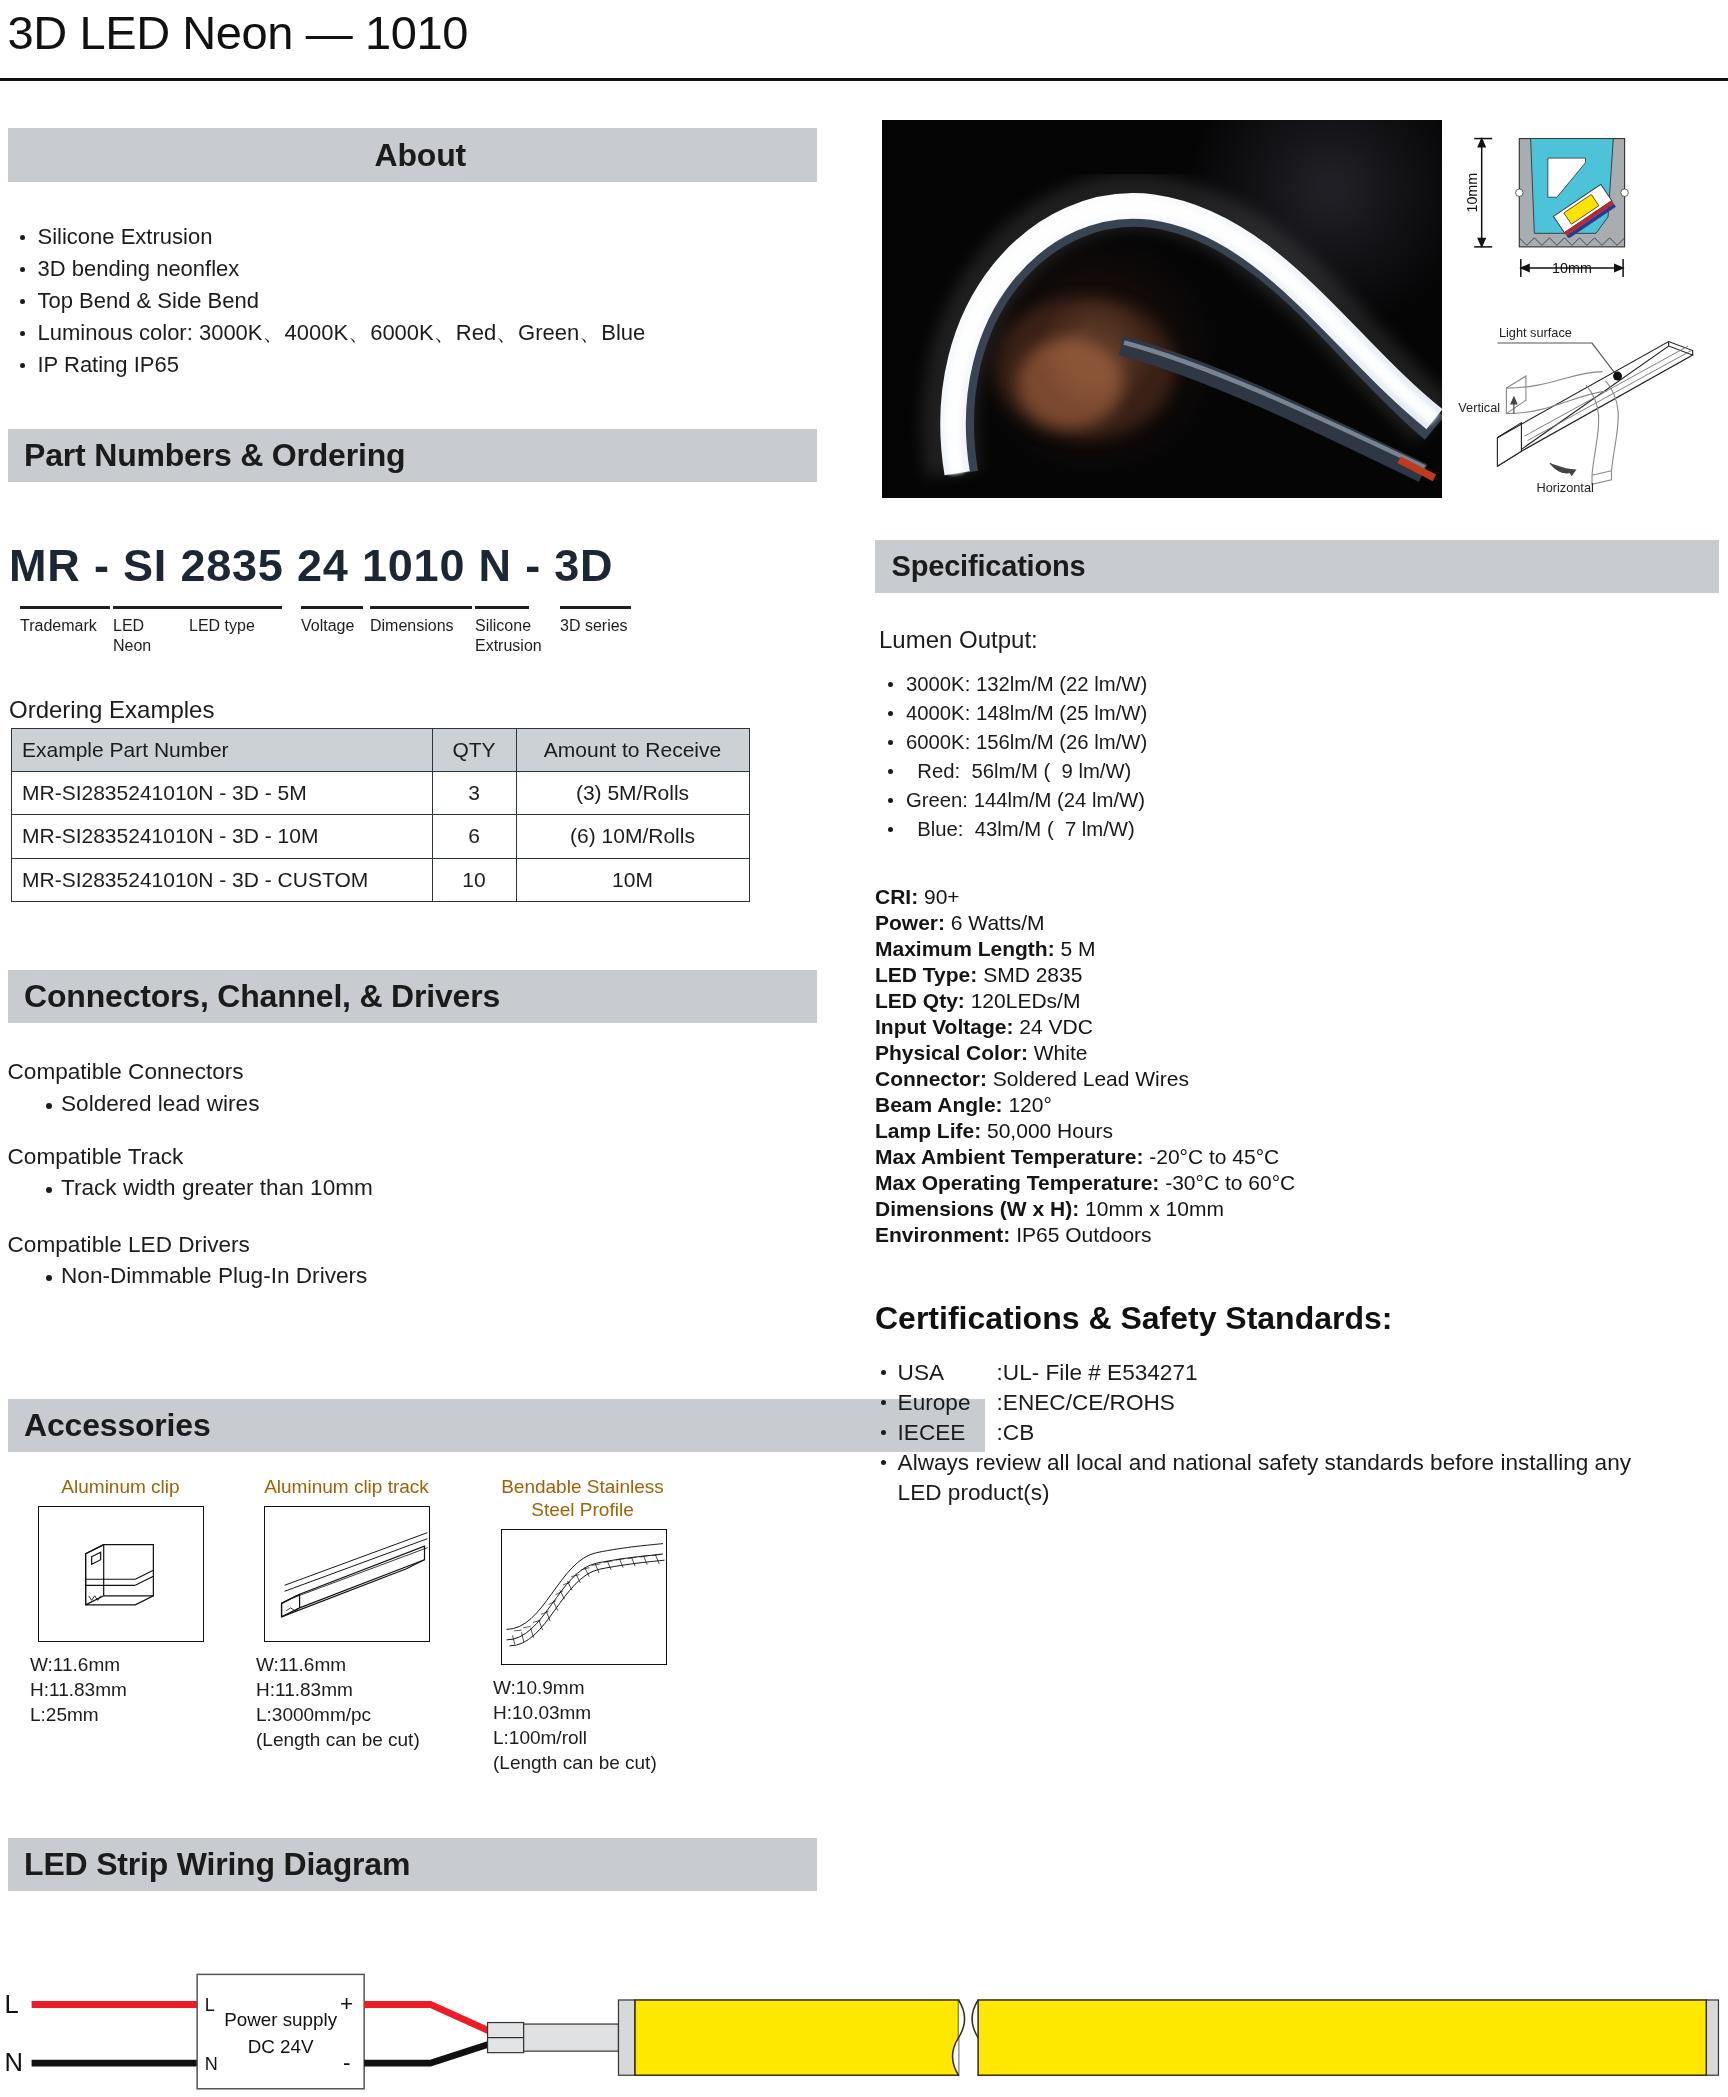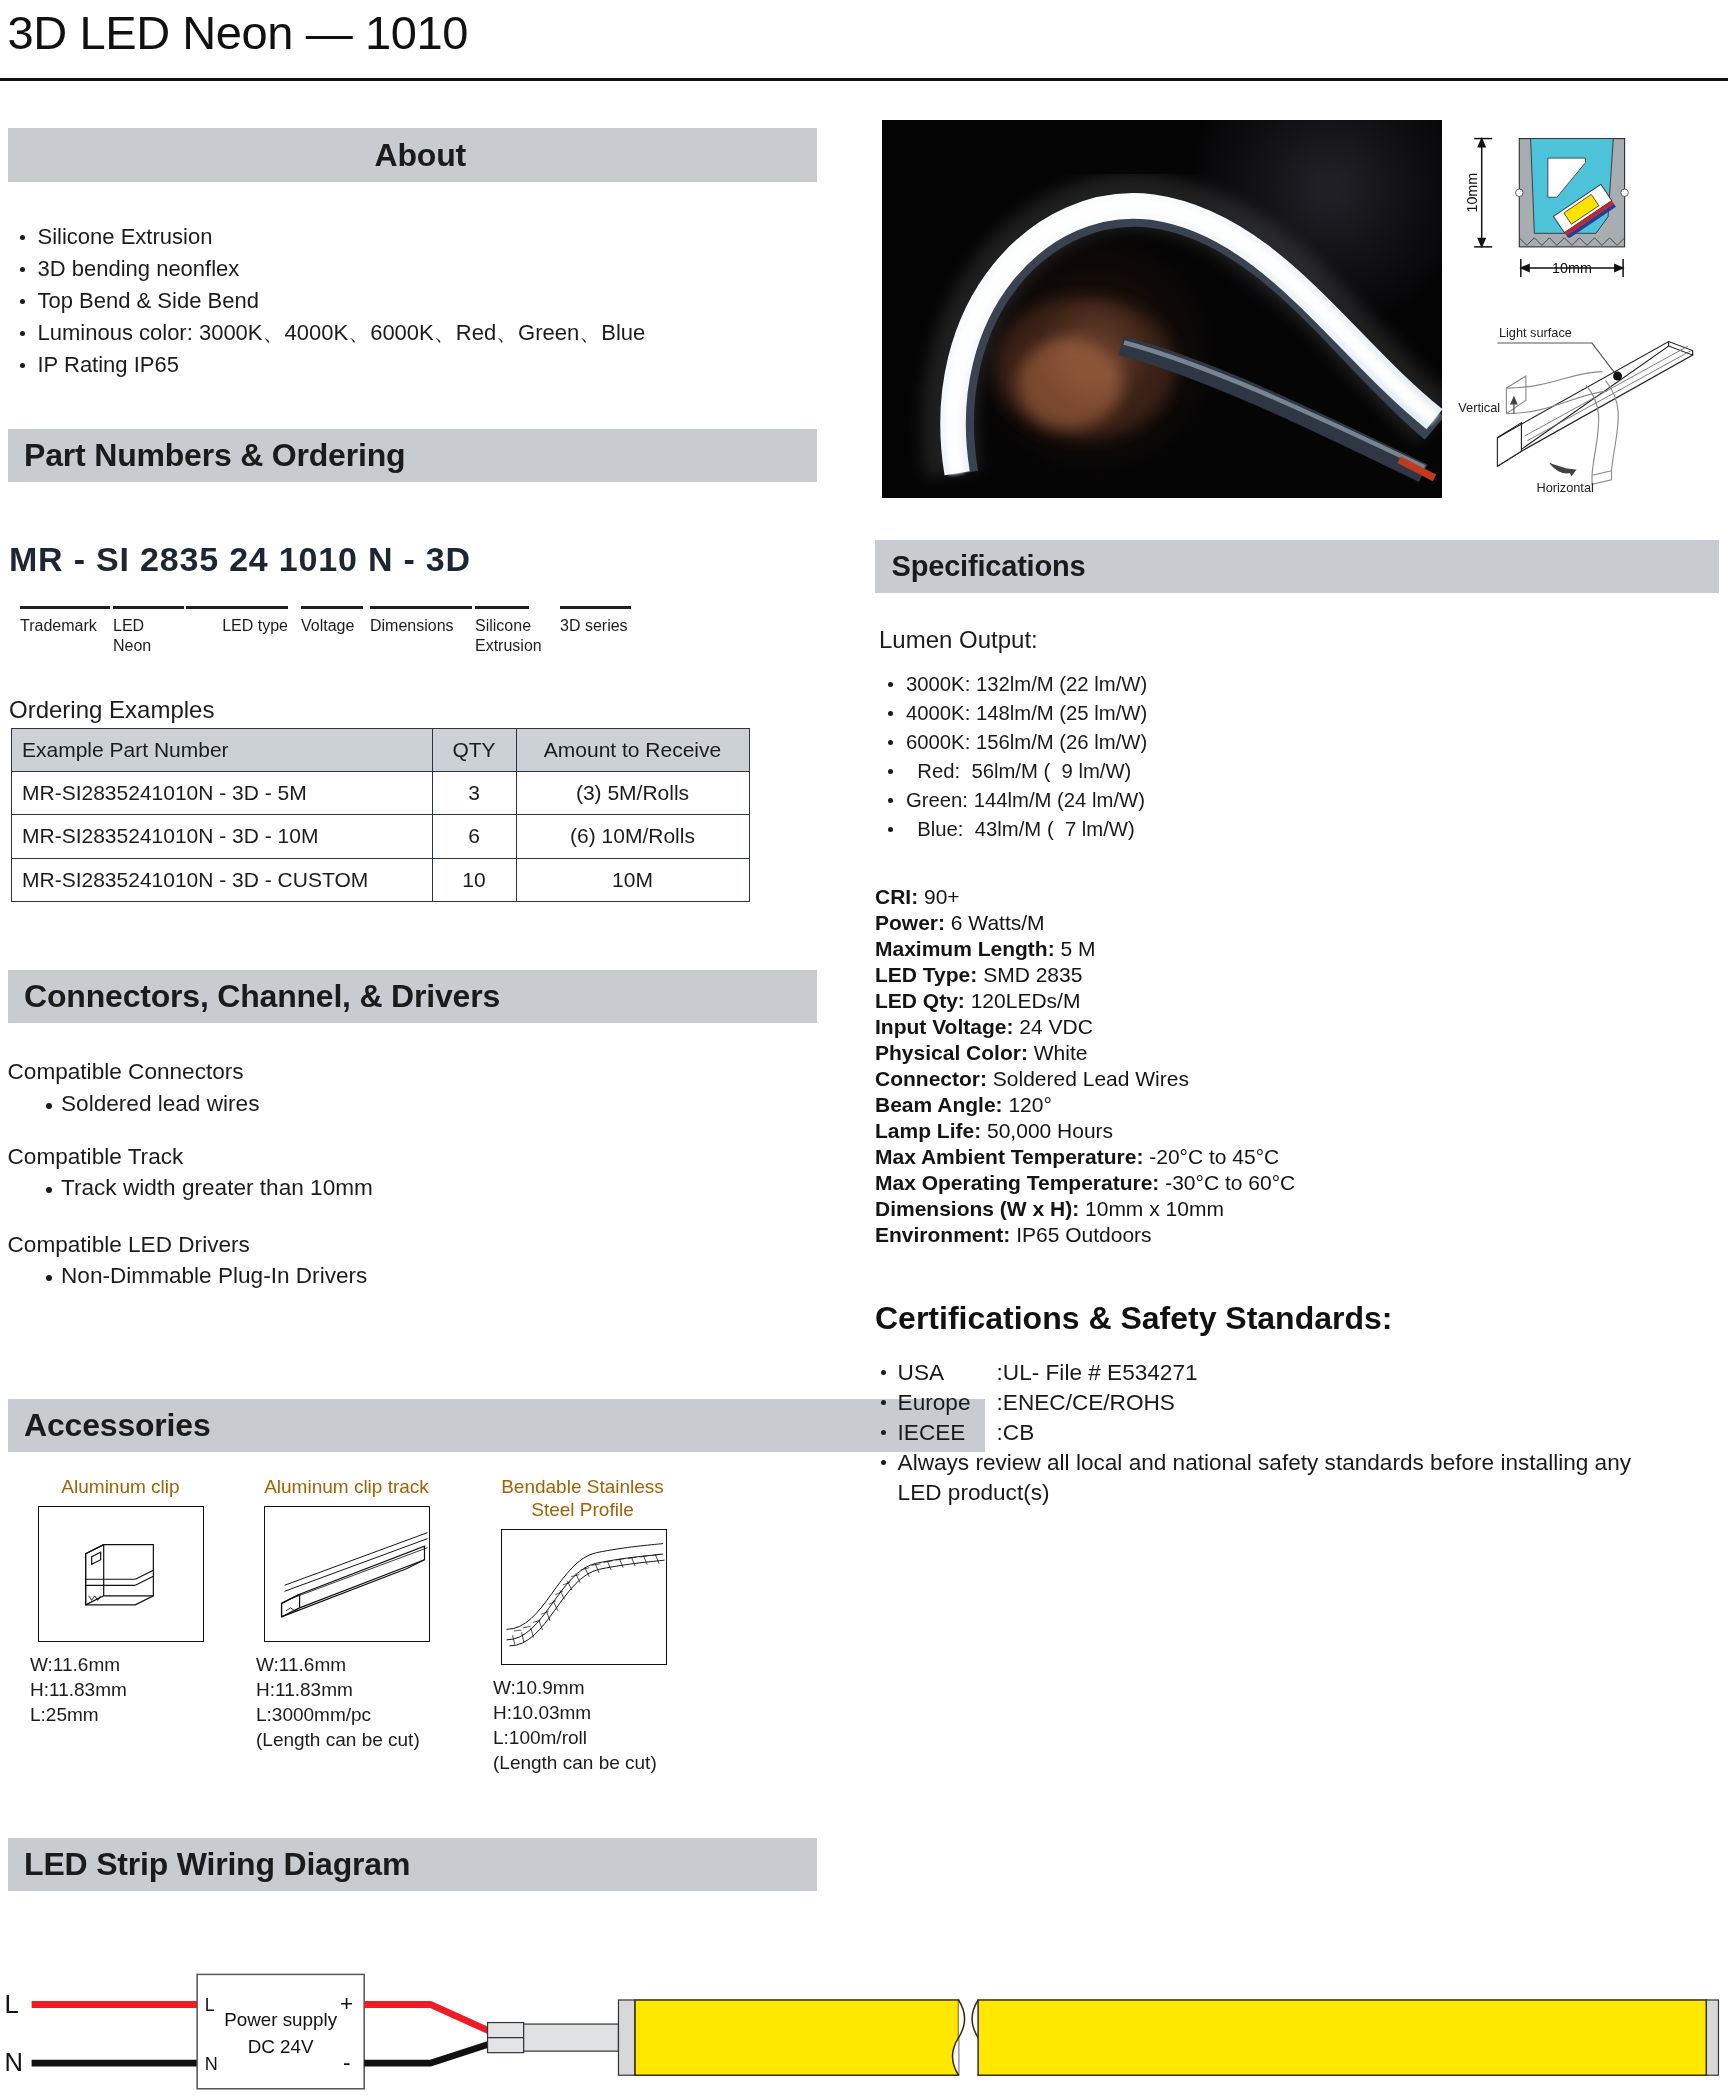--- a/index.html
+++ b/index.html
@@ -30,21 +30,21 @@
   .txt{position:absolute;font-size:22px;line-height:32px;color:#1c1c1c;}
   ul.blist{margin:0;padding:0;list-style:none;}
   ul.blist li{position:relative;padding-left:27px;}
   ul.blist li:before{
     content:"";position:absolute;left:9px;top:13.5px;width:5.3px;height:5.3px;border-radius:50%;background:#1c1c1c;
   }
 
   
   #pn-code{
     position:absolute;left:9px;top:540px;
-    font-size:34px;font-weight:bold;color:#1c2733;letter-spacing:0.8px;white-space:nowrap;
+    font-size:45px;font-weight:bold;color:#1c2733;letter-spacing:0.8px;white-space:nowrap;
   }
   .pn-seg{position:absolute;text-align:left;}
   .pn-seg .rule{height:3px;background:#1f1f1f;margin-bottom:6.8px;}
   .pn-seg .lbl{font-size:16px;line-height:20.3px;color:#1d1d1d;}
 
   
   #ord-h{position:absolute;left:9px;top:696px;font-size:24px;color:#1c1c1c;}
   table.ord{
     position:absolute;left:10.5px;top:728px;border-collapse:collapse;
     font-size:21px;color:#1c1c1c;
@@ -131,21 +131,21 @@
   <div id="pn-code">MR - SI 2835 24 1010 N - 3D</div>
 
   <div class="pn-seg" style="left:9px;top:606px;width:90px;margin-left:11px;">
     <div class="rule"></div>
     <div class="lbl">Trademark</div>
   </div>
   <div class="pn-seg" style="left:113px;top:606px;width:71px;">
     <div class="rule"></div>
     <div class="lbl">LED Neon</div>
   </div>
-  <div class="pn-seg" style="left:186px;top:606px;width:102px;text-align:right;">
+  <div class="pn-seg" style="left:180px;top:606px;width:102px;">
     <div class="rule"></div>
     <div class="lbl" style="padding-left:9px;">LED type</div>
   </div>
   <div class="pn-seg" style="left:301px;top:606px;width:62px;">
     <div class="rule"></div>
     <div class="lbl">Voltage</div>
   </div>
   <div class="pn-seg" style="left:370px;top:606px;width:102px;">
     <div class="rule"></div>
     <div class="lbl">Dimensions</div>

